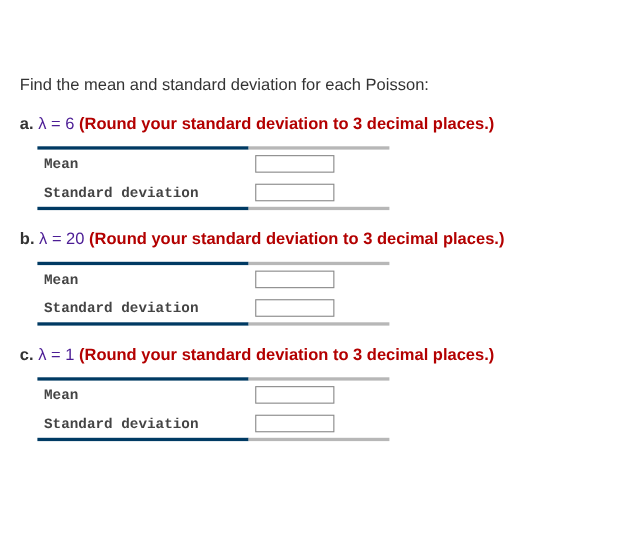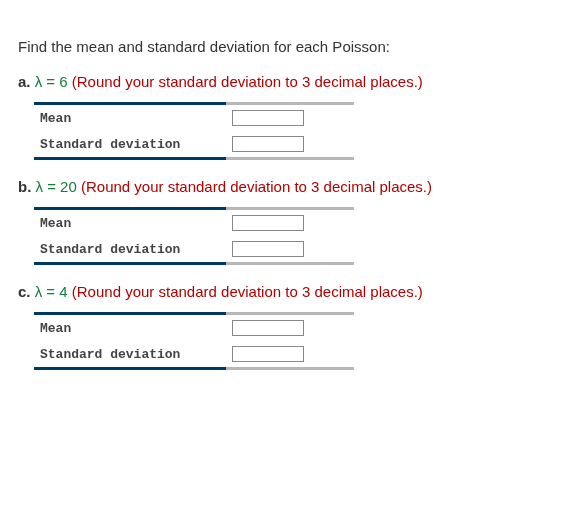--- a/index.html
+++ b/index.html
@@ -7,36 +7,36 @@
     padding: 18px;
     font-family: Arial, Helvetica, sans-serif;
     background: #fff;
     width: 561px;
     box-sizing: border-box;
     color: #333;
   }
   .prompt {
     font-size: 15px;
     color: #333;
-    margin: 20px 0 18px 0;
+    margin: 51px 0 18px 0;
   }
   .part {
     margin: 14px 0 8px 0;
     font-size: 15px;
   }
   .part-label {
     font-weight: bold;
     color: #333;
   }
   .part-eq {
-    color: #15803d;
+    color: #4c1d95;
   }
   .part-instr {
     color: #b30000;
-    font-weight: normal;
+    font-weight: bold;
   }
   .tbl-wrap {
     margin: 12px 0 18px 16px;
     width: 320px;
   }
   .bar {
     height: 3px;
     display: flex;
     width: 100%;
   }
@@ -137,21 +137,21 @@
   </tbody>
     </table>
   <div class="bar">
       <span></span>
       <span></span>
     </div>
 </div>
 
 <div class="part">
   <span class="part-label">c.</span>
-  <span class="part-eq">λ = 4</span>
+  <span class="part-eq">λ = 1</span>
   <span class="part-instr">(Round your standard deviation to 3 decimal places.)</span>
 </div>
 <div class="tbl-wrap">
   <div class="bar">
       <span></span>
       <span></span>
     </div>
   <table>
     <tbody>
         <tr>

